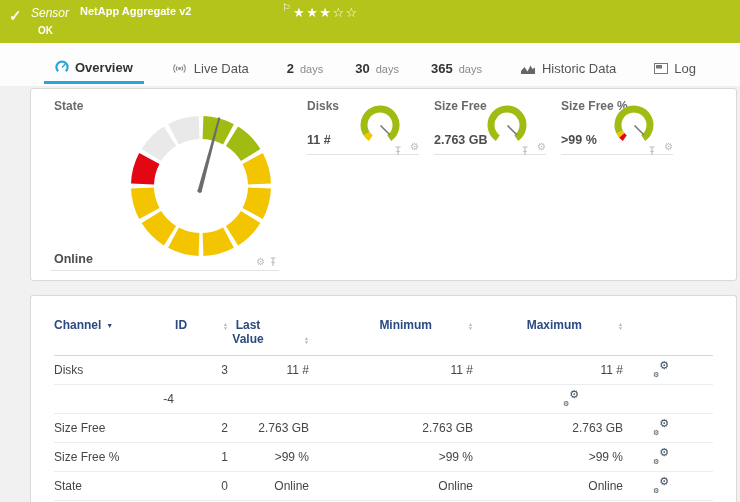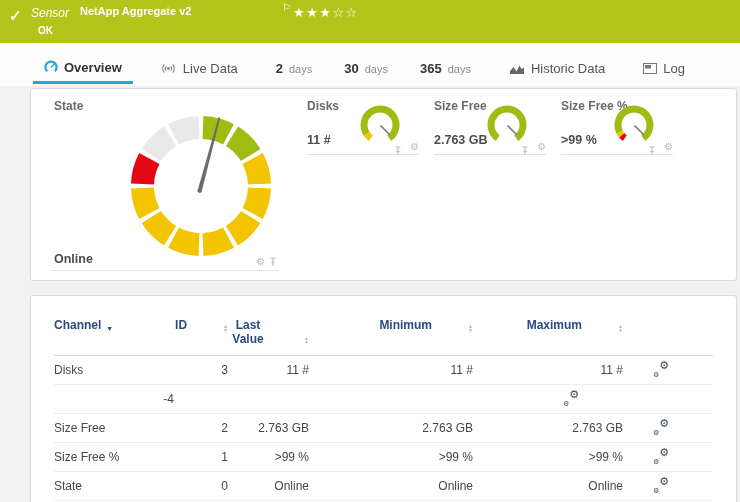--- a/index.html
+++ b/index.html
@@ -16,21 +16,21 @@
     font-family:"Liberation Sans",sans-serif;}
   
   .topbar{position:absolute;left:0;top:0;width:740px;height:43px;background:var(--header-green);color:#fff;}
   .topbar .check{position:absolute;left:9px;top:7px;font-size:15px;font-weight:bold;}
   .topbar .kind{position:absolute;left:31px;top:6px;font-size:12px;font-style:italic;}
   .topbar .title{position:absolute;left:80px;top:5px;font-size:11px;font-weight:bold;}
   .topbar .flag{position:absolute;left:282px;top:2px;font-size:10px;}
   .topbar .stars{position:absolute;left:293px;top:5px;font-size:13px;letter-spacing:1.5px;}
   .topbar .status{position:absolute;left:38px;top:25px;font-size:10px;font-weight:bold;}
   
-  .tabs{position:absolute;left:0;top:53px;width:740px;height:31px;display:flex;align-items:stretch;padding-left:33px;}
+  .tabs{position:absolute;left:0;top:53px;width:740px;height:31px;display:flex;align-items:stretch;padding-left:44px;}
   .tab{display:flex;align-items:center;gap:6px;padding:0 11px;font-size:13px;color:#555;cursor:pointer;white-space:nowrap;}
   .tab .num{font-weight:bold;color:#333;}
   .tab .unit{color:#8a8a8a;font-size:11px;}
   .tab.active{border-bottom:3px solid var(--accent-blue);color:#333;font-weight:bold;}
   .tab.mr-s{margin-right:10px;} .tab.mr-m{margin-right:16px;}
   
   .content-bg{position:absolute;left:0;top:86px;width:740px;height:416px;background:#f1f1f1;}
   .panel{position:absolute;background:#fff;border:1px solid #d9d9d9;border-radius:3px;}
   .panel1{left:30px;top:88px;width:707px;height:193px;}
   .panel2{left:30px;top:295px;width:707px;height:240px;border-bottom:none;}
@@ -51,21 +51,21 @@
   .mini-block svg{position:absolute;right:17px;top:4px;}
   .mini-block .footer-icons{right:0;bottom:2px;}
   .sg-green{fill:var(--gauge-green);} .sg-yellow{fill:var(--gauge-yellow);}
   .sg-red{fill:var(--gauge-red);} .sg-gray{fill:var(--gauge-gray);}
   .mg{fill:none;stroke-width:7;}
   .mg-green{stroke:var(--gauge-green);} .mg-yellow{stroke:var(--gauge-yellow);} .mg-red{stroke:var(--gauge-red);}
   
   .chan-table{padding:22px 23px 0 23px;}
   .trow{display:grid;grid-template-columns:120px 54px 81px 164px 150px 1fr;align-items:center;}
   .thead{align-items:start;height:38px;border-bottom:1px solid #d6d6d6;color:var(--table-header);font-size:12px;font-weight:bold;}
-  .thead .cell{display:flex;align-items:flex-end;}
+  .thead .cell{display:flex;align-items:center;}
   .cell-r{justify-content:flex-end;text-align:right;gap:32px;}
   .tbody-row{height:29px;border-bottom:1px solid #ececec;font-size:12px;color:#464646;}
   .tbody-row:last-child{border-bottom:1px solid #ececec;}
   .tbody-row .cell{display:flex;align-items:center;}
   .sort-stack{display:inline-flex;flex-direction:column;margin-left:4px;margin-top:1px;color:#b5b5b5;font-size:5px;line-height:4px;cursor:pointer;}
   .sort-down{font-size:7px;color:var(--table-header);margin-left:5px;cursor:pointer;}
   .lastval-hdr{display:inline-block;width:46px;text-align:center;}
   .cell-icon{justify-content:flex-end;padding-right:44px;}
   .gears{position:relative;width:16px;height:15px;cursor:pointer;}
   .gears .g-big{position:absolute;top:-3px;right:0;font-size:11px;color:#3b4d5e;line-height:1;}

